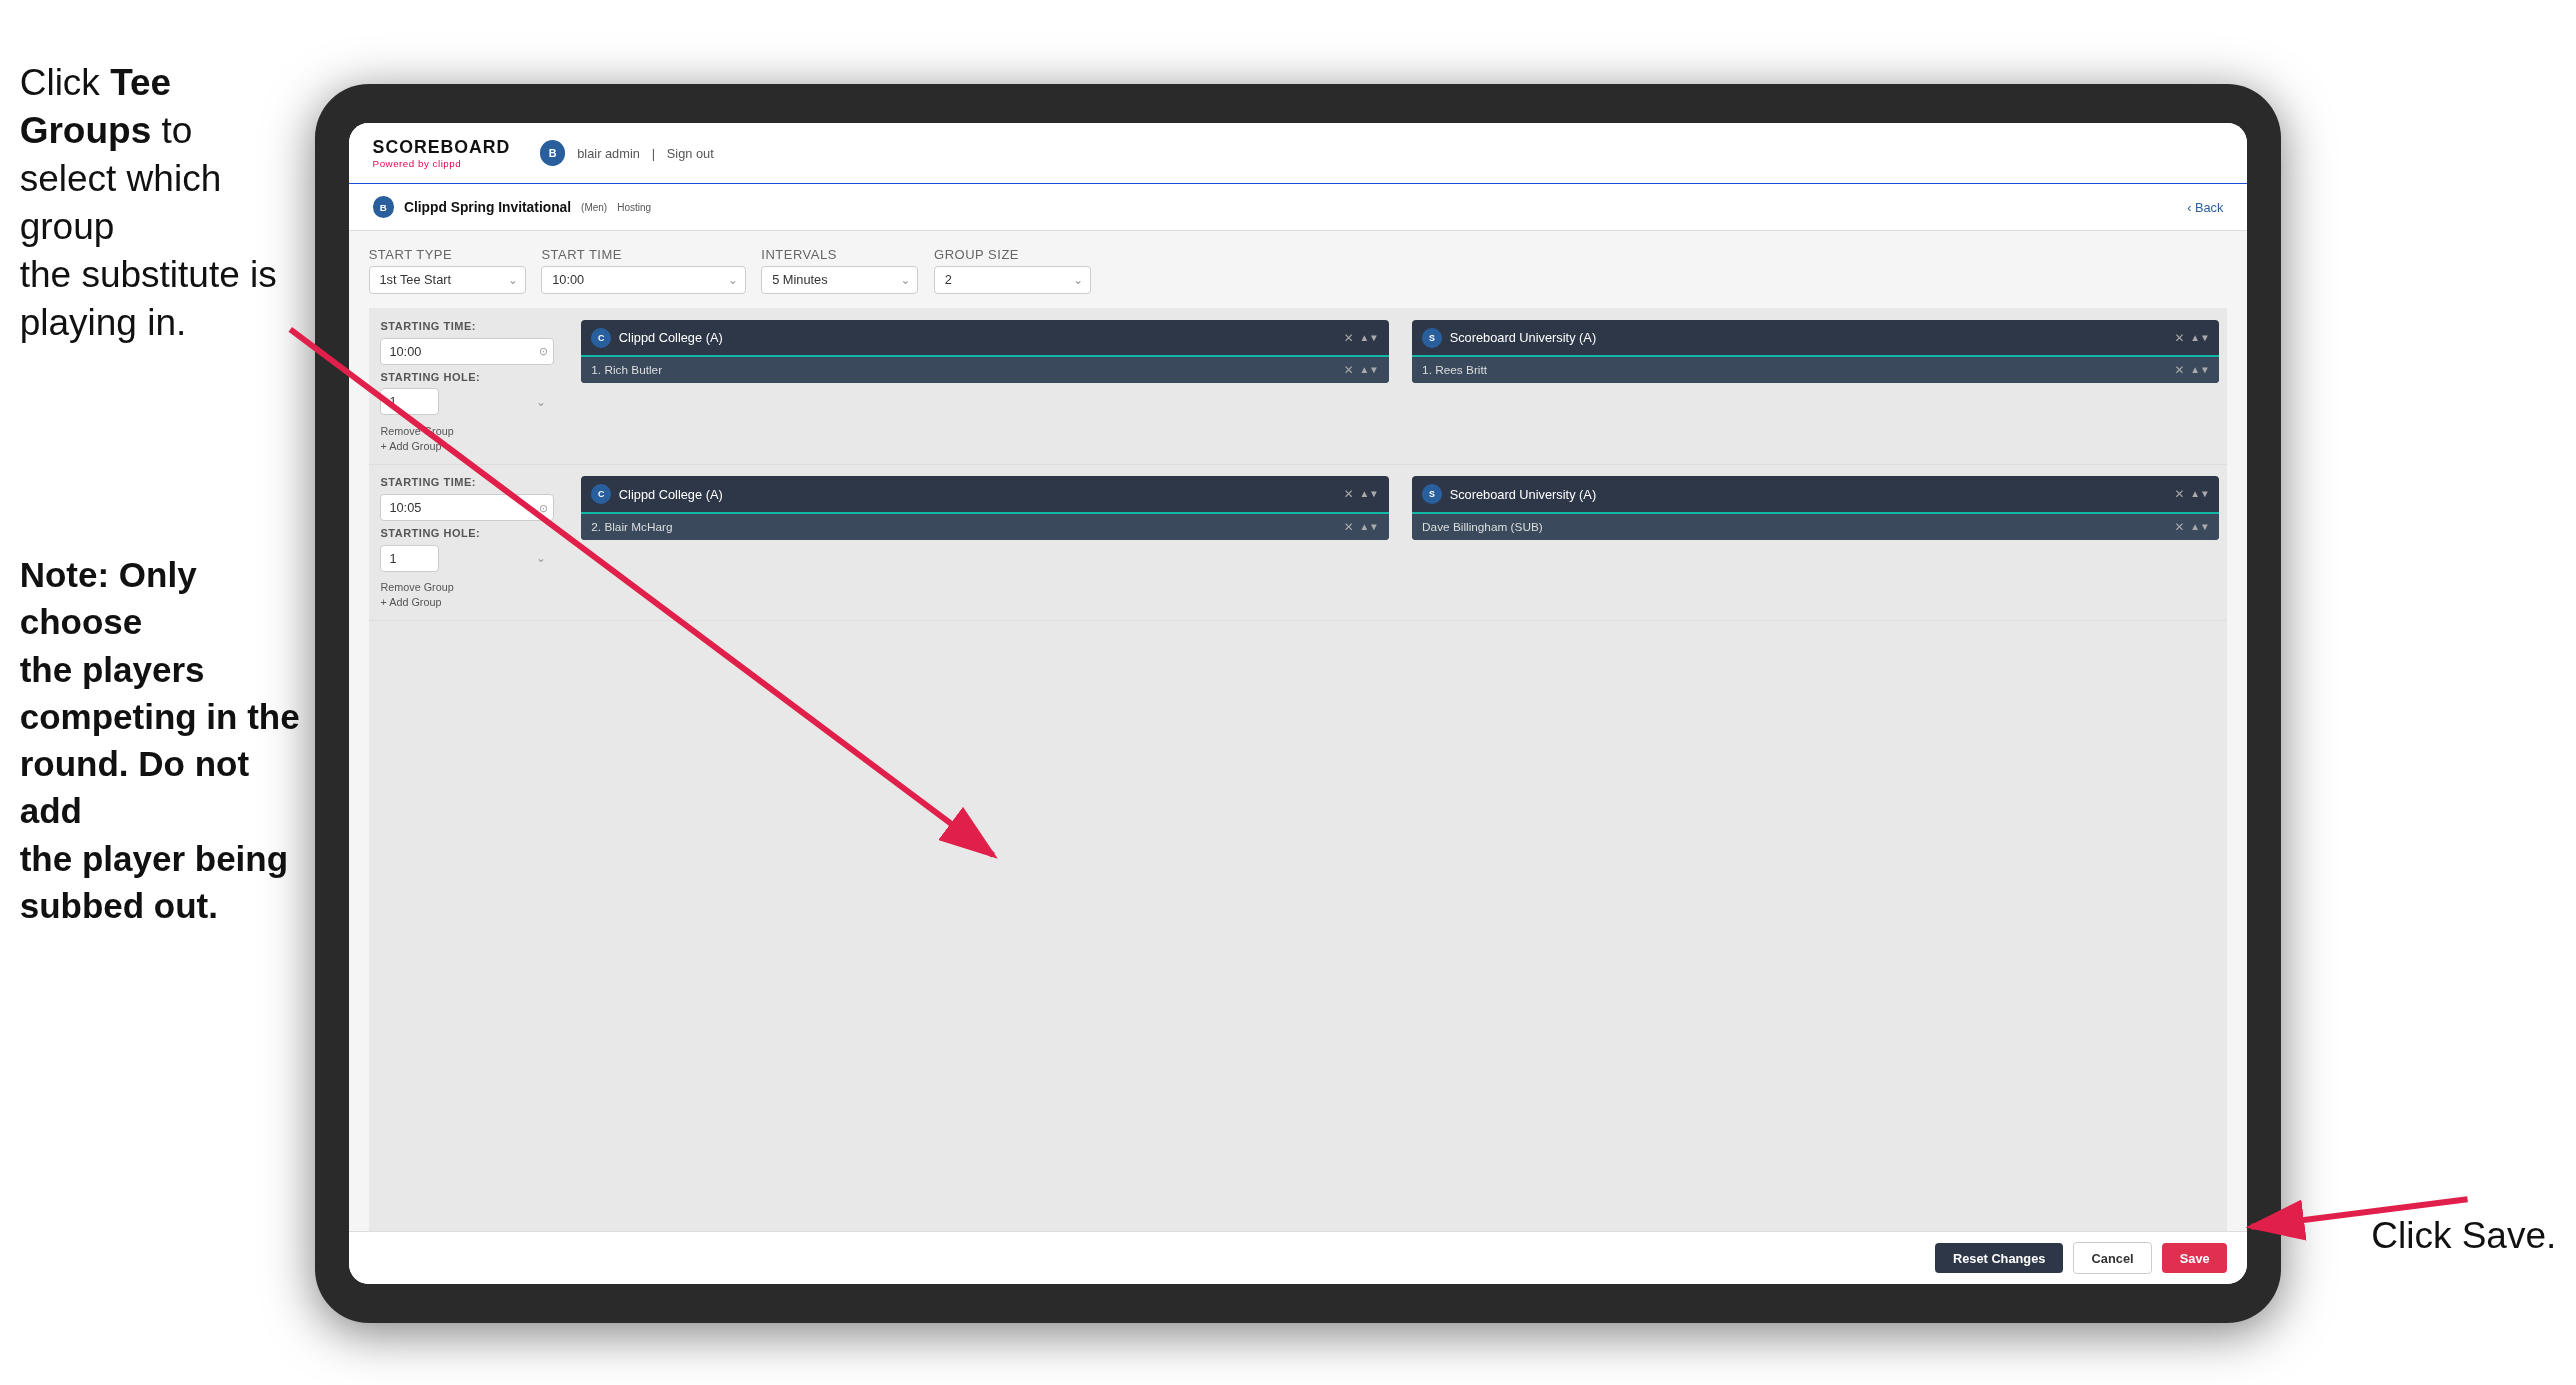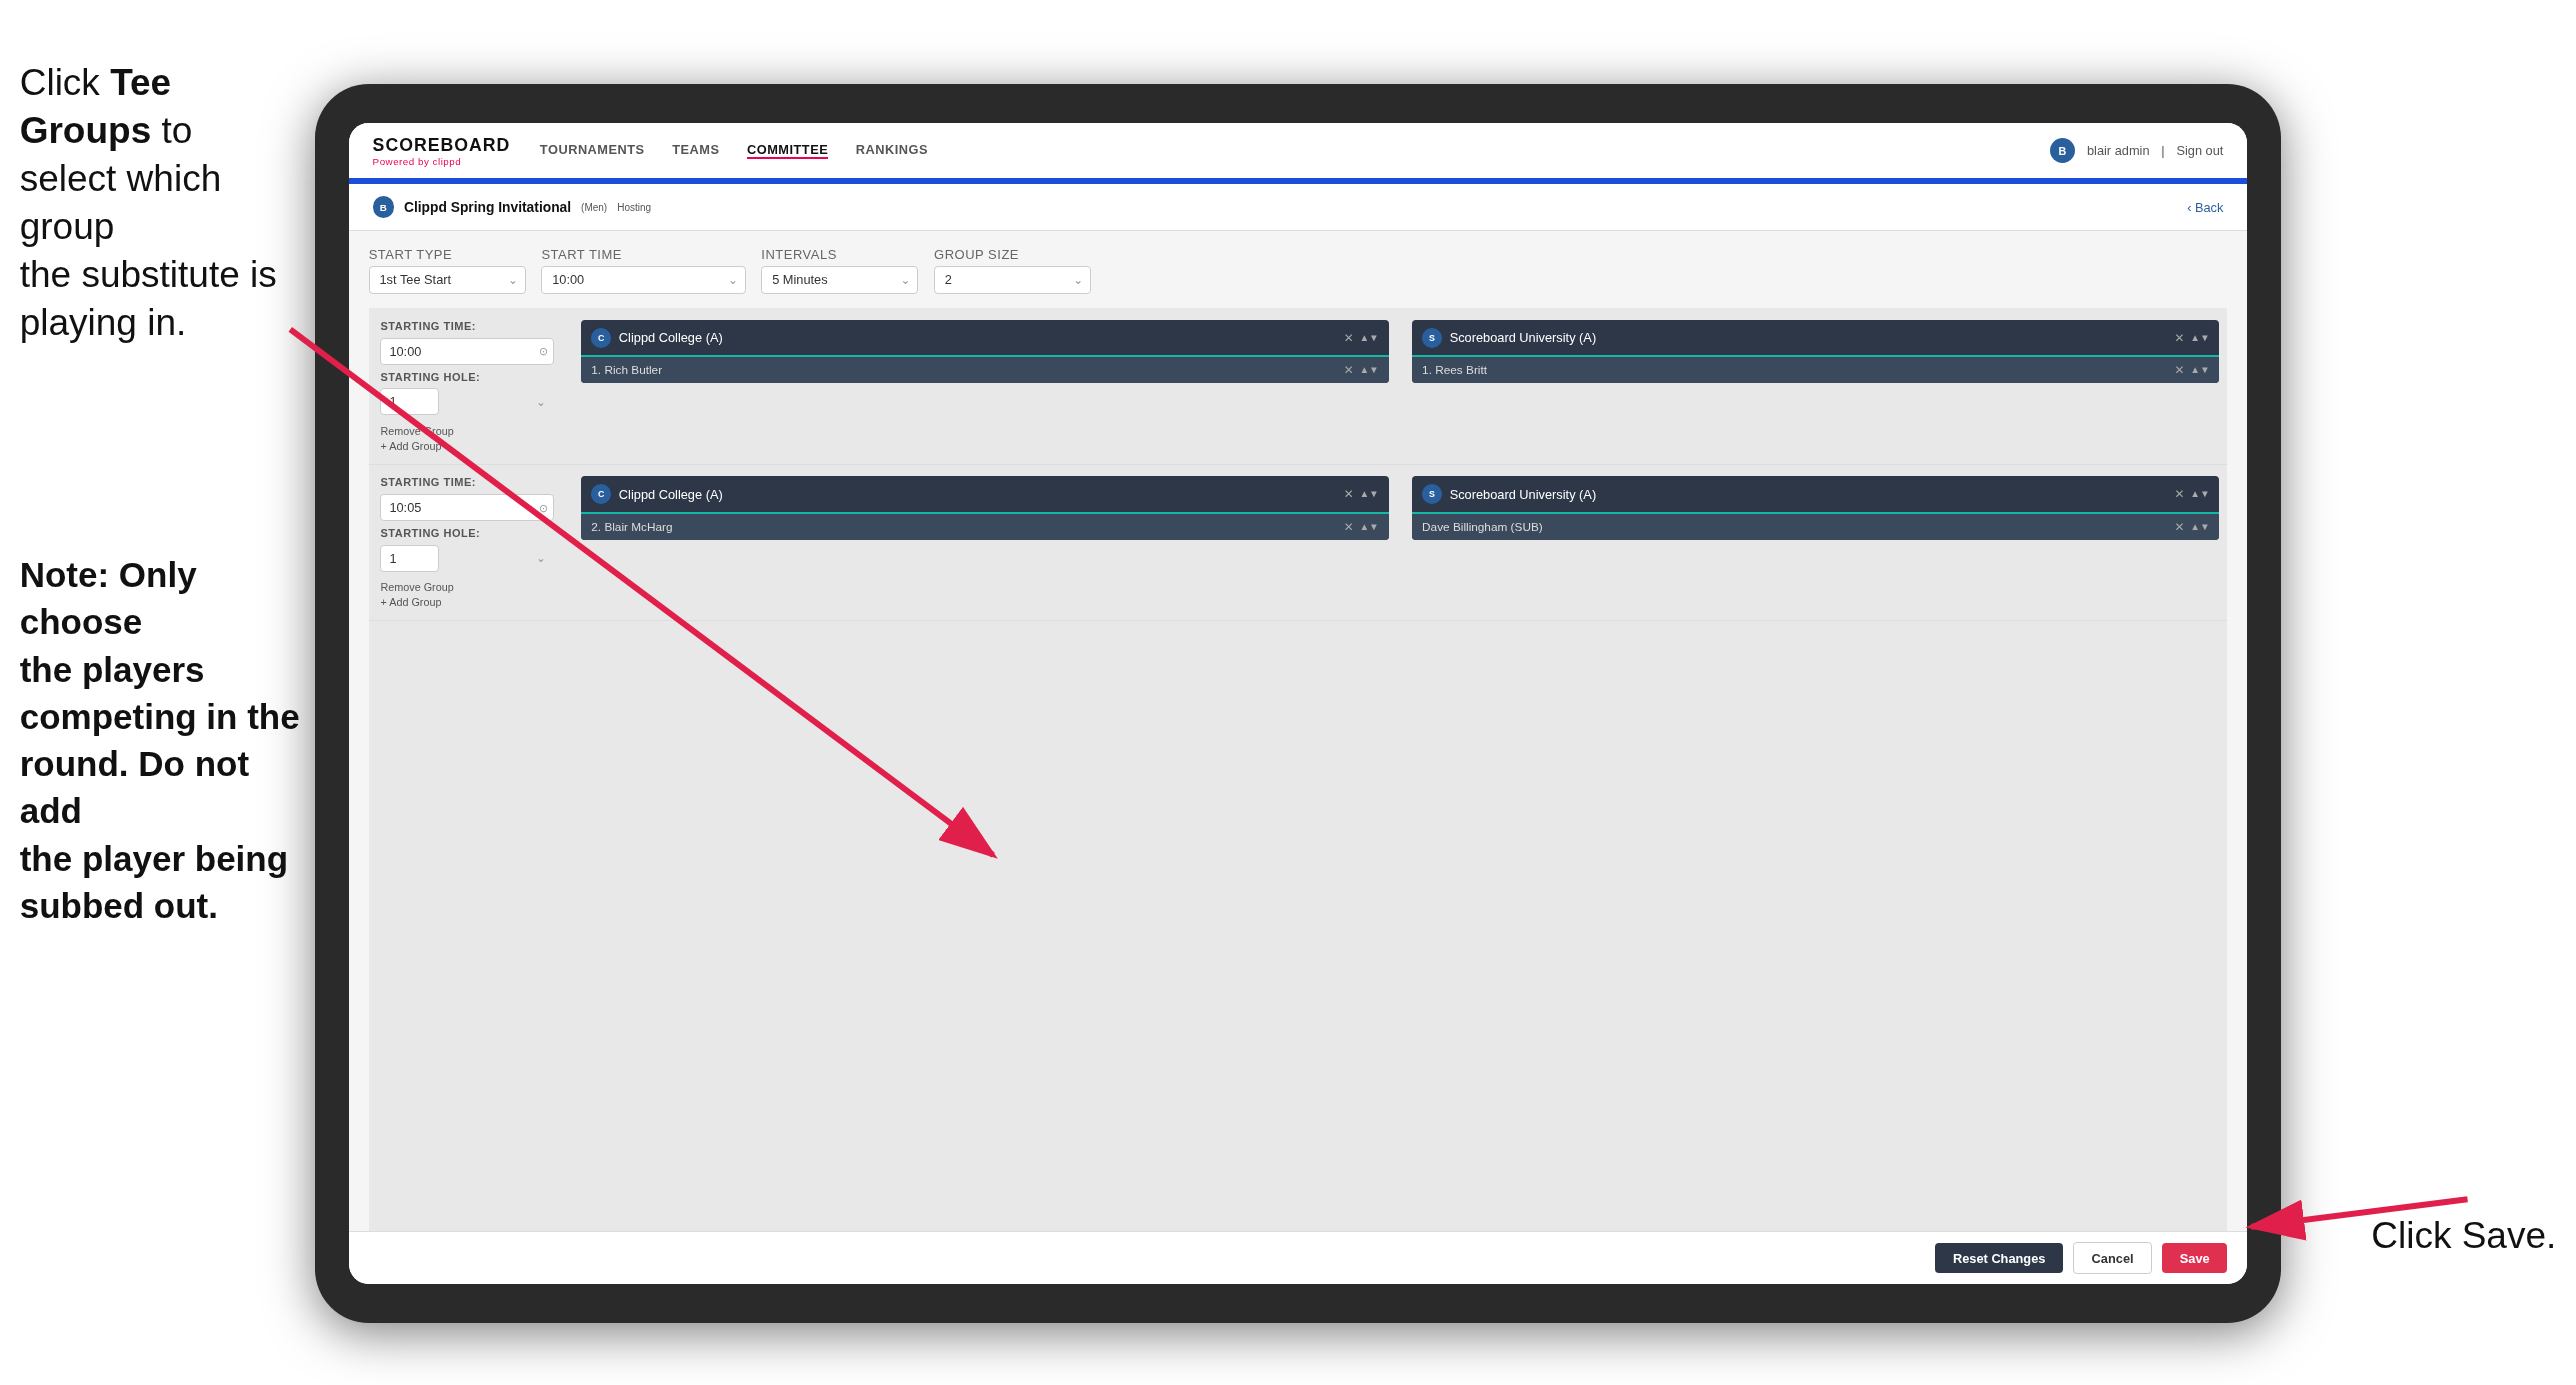--- a/index.html
+++ b/index.html
@@ -69,21 +69,21 @@
       flex-direction: column;
     }
 
     
     .navbar {
       background: #fff;
       height: 61px;
       display: flex;
       align-items: center;
       padding: 0 23.6px;
-      border-bottom: 6px solid #1d4ed8;
+      border-bottom: 1px solid #1d4ed8;
       flex-shrink: 0;
     }
     .logo-area {
       display: flex;
       flex-direction: column;
       margin-right: 29.5px;
     }
     .logo-scoreboard {
       font-size: 17.7px;
       font-weight: 900;
@@ -475,26 +475,20 @@
   Click <b>Save.</b>
 </div>
 
 <div class="tablet-frame">
   <div class="tablet-screen">
 
     <div class="navbar">
       <div class="logo-area">
         <span class="logo-scoreboard">SCOREBOARD</span>
         <span class="logo-powered">Powered by clippd</span>
-      </div>
-      <div class="nav-links">
-        <span class="nav-link">TOURNAMENTS</span>
-        <span class="nav-link">TEAMS</span>
-        <span class="nav-link active">COMMITTEE</span>
-        <span class="nav-link">RANKINGS</span>
       </div>
       <div class="nav-right">
         <div class="admin-avatar">B</div>
         <span>blair admin</span>
         <span> | </span>
         <span>Sign out</span>
       </div>
     </div>
 
     <div class="subheader">

